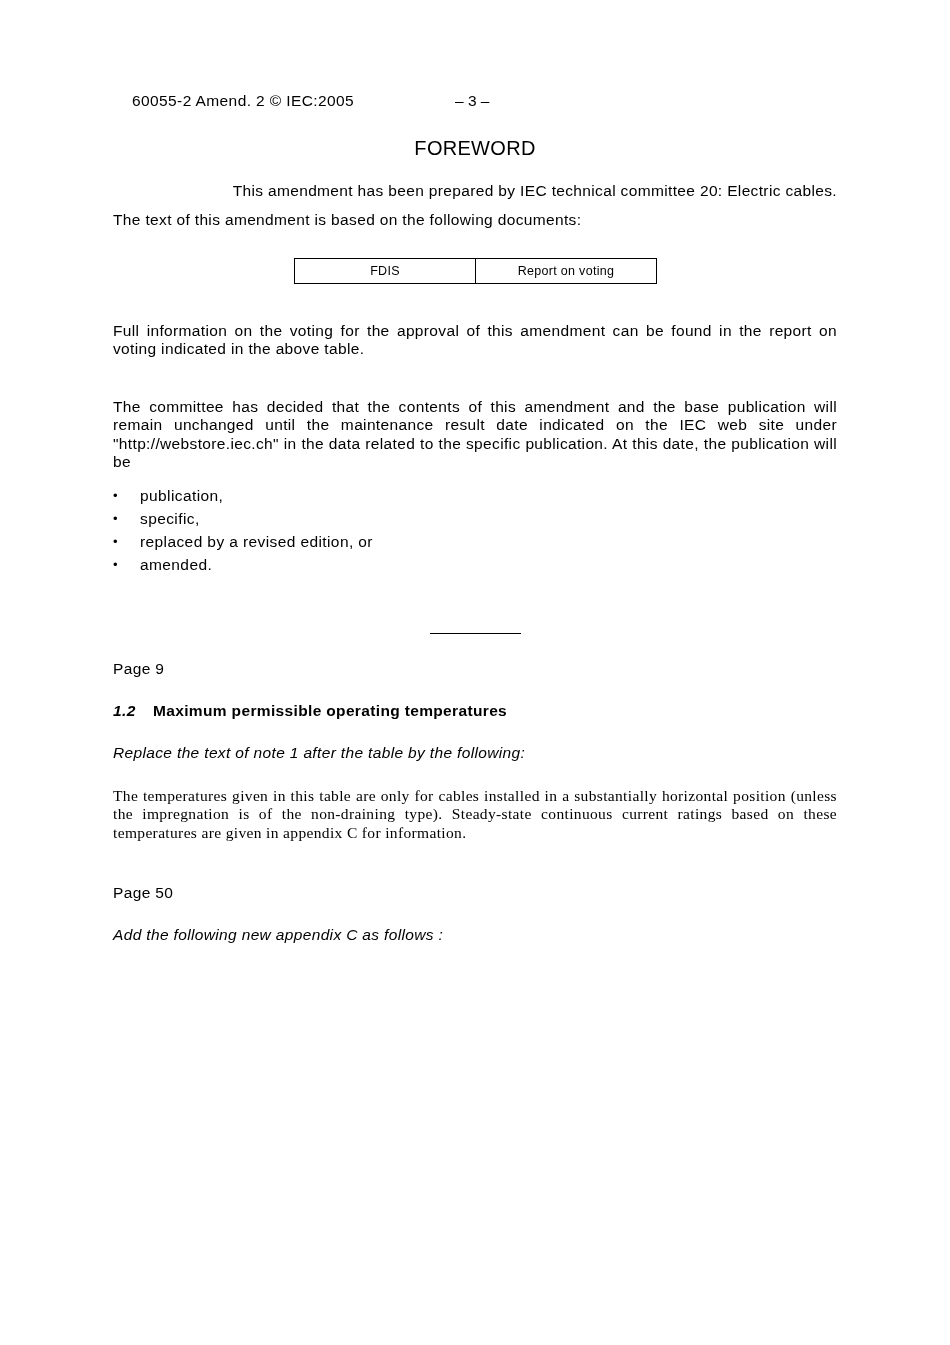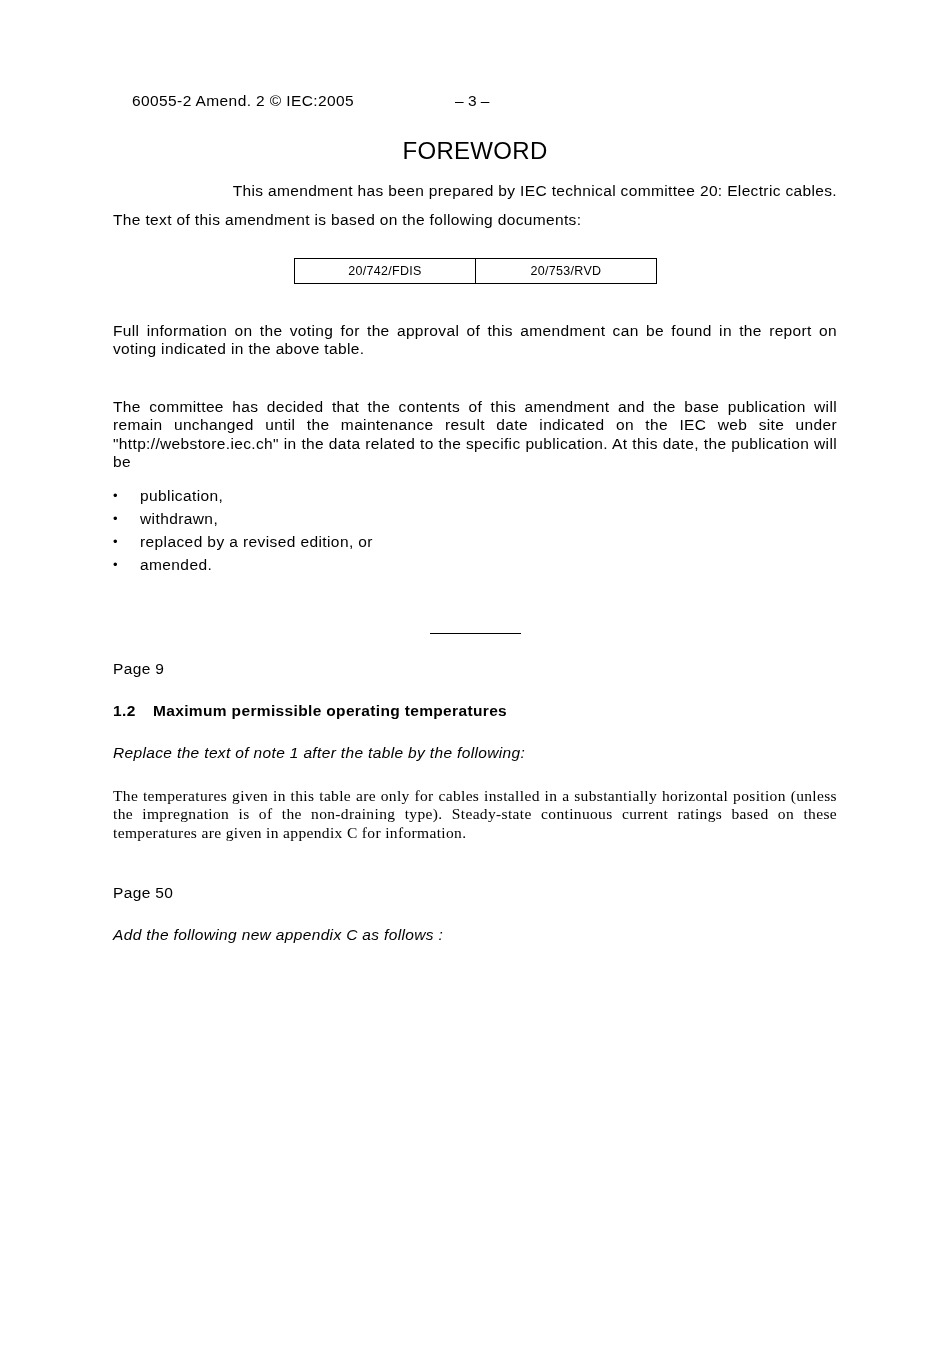--- a/index.html
+++ b/index.html
@@ -3,65 +3,65 @@
 <meta charset="utf-8">
 <style>
   html, body { margin: 0; padding: 0; background: #ffffff; }
   body {
     width: 950px; height: 1345px; position: relative; overflow: hidden;
     font-family: "Liberation Sans", sans-serif; color: #000; font-size: 15.5px;
   }
   .abs { position: absolute; }
   .header-left { left: 113px; top: 92px; letter-spacing: 0.4px; margin-left: 19px; }
   .header-center { left: 455px; top: 92px; }
-  .title { left: 0; width: 950px; text-align: center; top: 137px; font-size: 24px; letter-spacing: 0.3px; }
+  .title { left: 0; width: 950px; text-align: center; top: 137px; font-size: 20px; letter-spacing: 0.3px; }
   .para { left: 113px; width: 724px; line-height: 18.3px; letter-spacing: 0.35px; }
   .justify { text-align: justify; text-align-last: left; }
   table.docs {
     position: absolute; left: 294px; top: 258px; width: 363px;
     border-collapse: collapse; font-size: 12.5px;
   }
   table.docs td {
     border: 1px solid #000; text-align: center; height: 24px; padding: 0; width: 50%;
     letter-spacing: 0.3px;
   }
   .bullets { left: 113px; top: 487px; list-style: none; margin: 0; padding: 0; letter-spacing: 0.4px; }
   .bullets li { height: 23px; line-height: 18px; position: relative; padding-left: 27px; }
   .bullets .dot { position: absolute; left: 0; top: 0; font-size: 13px; }
   .rule { left: 430px; top: 633px; width: 91px; border-top: 1px solid #000; }
   .bold { font-weight: bold; }
   .italic { font-style: italic; }
-  .secnum { display: inline-block; width: 40px; }
+  .secnum { display: inline-block; width: 40px; font-style: italic; }
 </style>
 </head>
 <body>
 
 <div class="abs header-left">60055-2 Amend. 2 © IEC:2005</div>
 <div class="abs header-center">– 3 –</div>
 
 <div class="abs title">FOREWORD</div>
 
 <div class="abs para" style="top:182px;text-align:right;">This amendment has been prepared by IEC technical committee 20: Electric cables.</div>
 <div class="abs para" style="top:211px;">The text of this amendment is based on the following documents:</div>
 
 <table class="docs">
   <tbody>
-  <tr>
-    <td>20/742/FDIS</td>
-    <td>20/753/RVD</td>
+      <tr>
+    <td>FDIS</td>
+    <td>Report on voting</td>
   </tr>
 </tbody>
   </table>
 
 <div class="abs para justify" style="top:322px;">Full information on the voting for the approval of this amendment can be found in the report on voting indicated in the above table.</div>
 <div class="abs para justify" style="top:398px;">The committee has decided that the contents of this amendment and the base publication will remain unchanged until the maintenance result date indicated on the IEC web site under "http://webstore.iec.ch" in the data related to the specific publication. At this date, the publication will be</div>
 
 <ul class="abs bullets">
   <li><span class="dot">•</span><span>publication,</span></li>
-  <li><span class="dot">•</span><span>withdrawn,</span></li>
+  <li><span class="dot">•</span><span>specific,</span></li>
   <li><span class="dot">•</span><span>replaced by a revised edition, or</span></li>
   <li><span class="dot">•</span><span>amended.</span></li>
 </ul>
 
 <div class="abs rule"></div>
 
 <div class="abs para" style="top:660px;">Page 9</div>
 <div class="abs para bold" style="top:702px;">
   <span class="secnum">1.2</span><span>Maximum permissible operating temperatures</span>
 </div>

